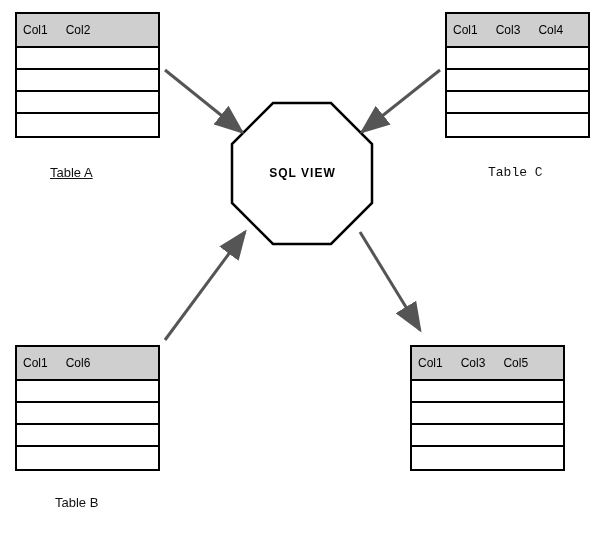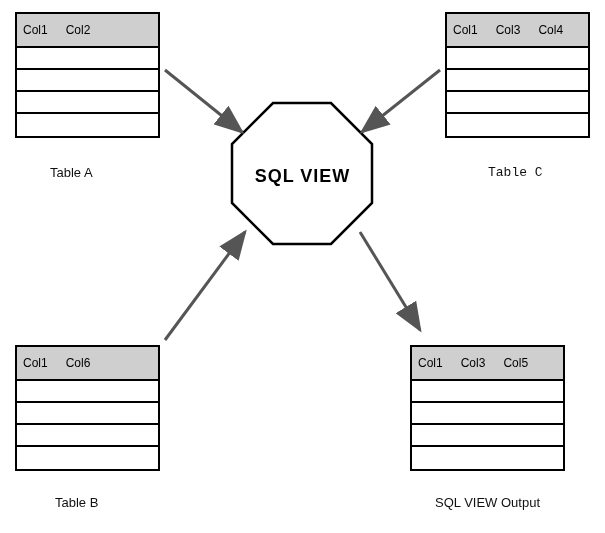--- a/index.html
+++ b/index.html
@@ -42,21 +42,21 @@
   }
   .tbl .row:last-child { border-bottom: none; }
   .caption {
     position: absolute;
     font-size: 13px;
     color: #111;
     white-space: nowrap;
   }
   .octlabel {
     position: absolute;
-    font-size: 18px;
+    font-size: 12px;
     font-weight: bold;
     letter-spacing: 1px;
     text-align: center;
     width: 141px;
   }
 </style>
 </head>
 <body>
 
 <div class="canvas">
@@ -64,21 +64,21 @@
   <div class="tbl" style="left:15px; top:12px; width:145px;">
     <div class="hdr">
       <span>Col1</span>
       <span>Col2</span>
     </div>
     <div class="row"></div>
     <div class="row"></div>
     <div class="row"></div>
     <div class="row"></div>
   </div>
-  <div class="caption" style="left:50px; top:165px;">Table A</div>
+  <div class="caption" style="left:50px; top:165px;text-decoration:underline;">Table A</div>
 
   <div class="tbl" style="left:445px; top:12px; width:145px;">
     <div class="hdr">
       <span>Col1</span>
       <span>Col3</span>
       <span>Col4</span>
     </div>
     <div class="row"></div>
     <div class="row"></div>
     <div class="row"></div>
@@ -102,21 +102,20 @@
     <div class="hdr">
       <span>Col1</span>
       <span>Col3</span>
       <span>Col5</span>
     </div>
     <div class="row"></div>
     <div class="row"></div>
     <div class="row"></div>
     <div class="row"></div>
   </div>
-  <div class="caption" style="left:435px; top:495px;">SQL VIEW Output</div>
 
   <svg width="605" height="533">
     <defs>
       <marker id="arrowhead" markerWidth="10" markerHeight="8" refX="9" refY="4" orient="auto" markerUnits="strokeWidth">
         <path d="M0,0 L10,4 L0,8 Z" fill="#555"></path>
       </marker>
     </defs>
 
     <polygon points="
         273,103

